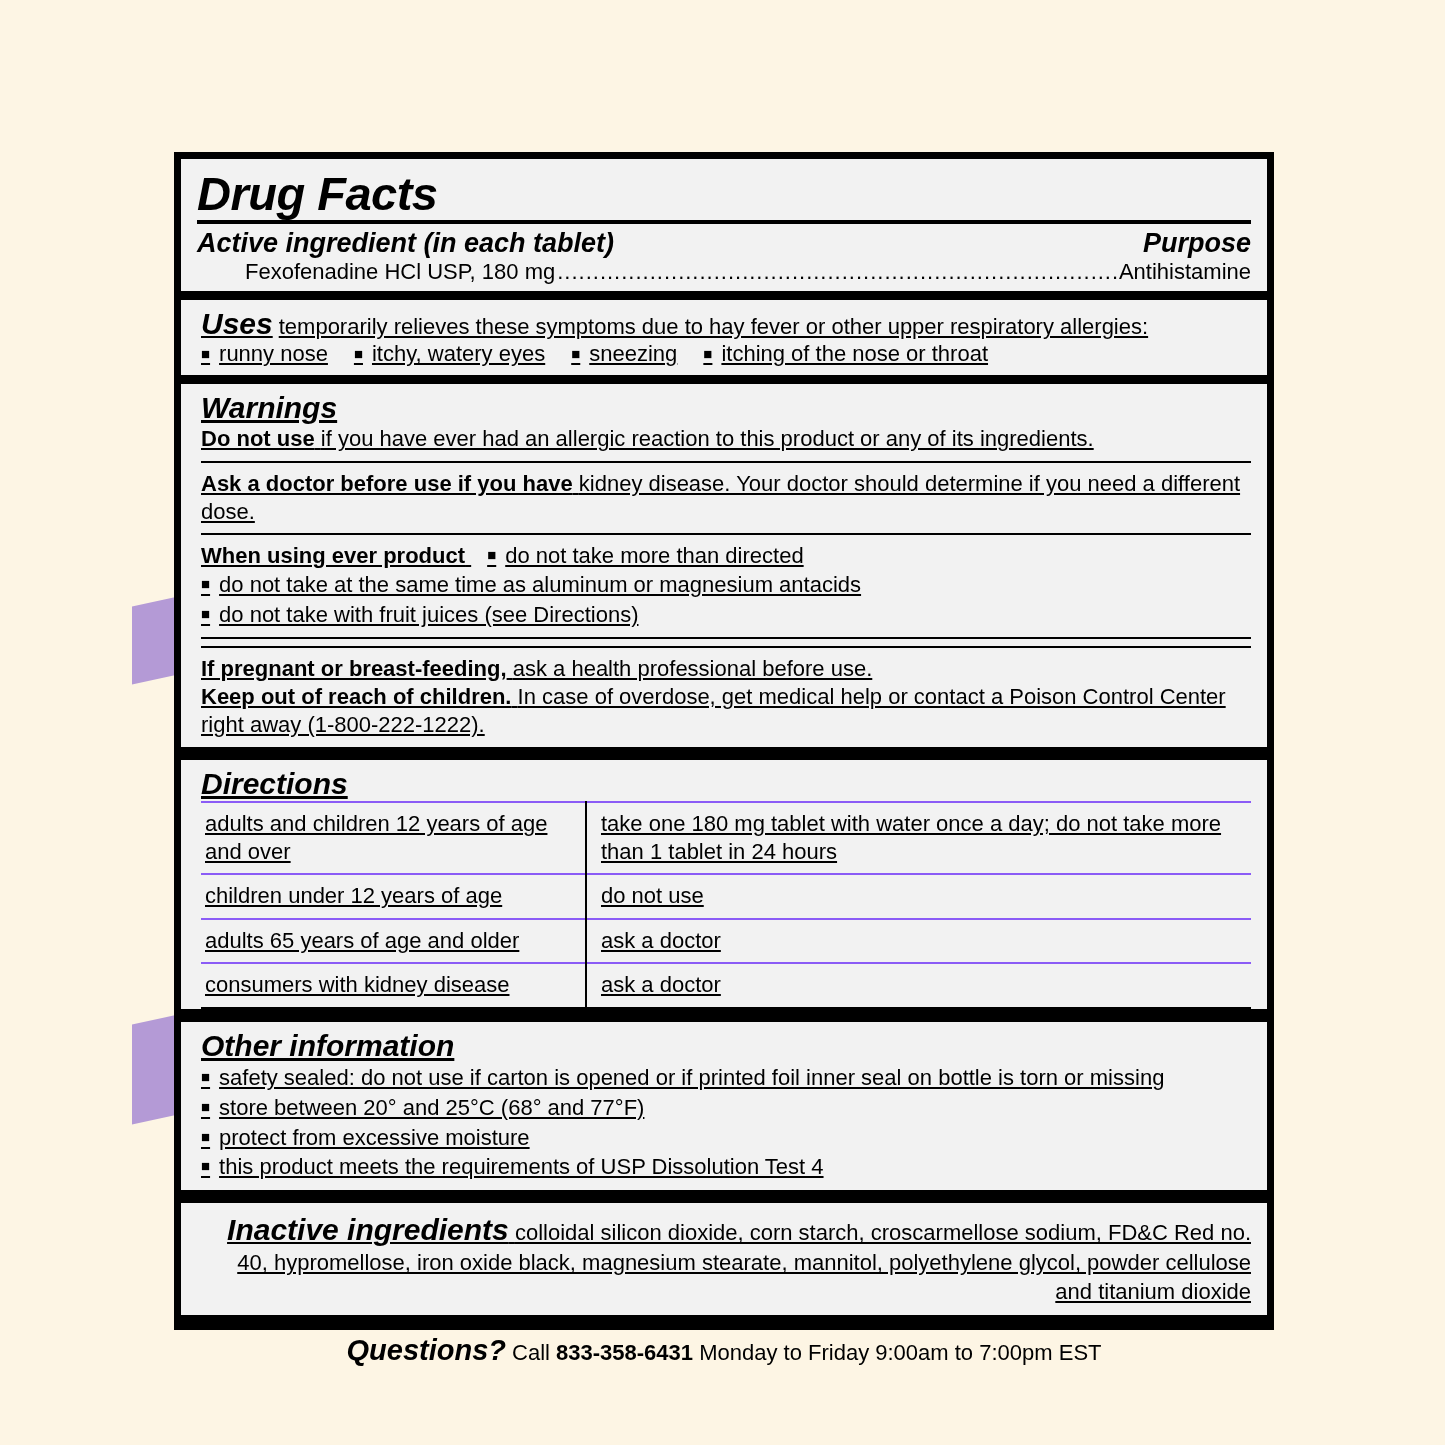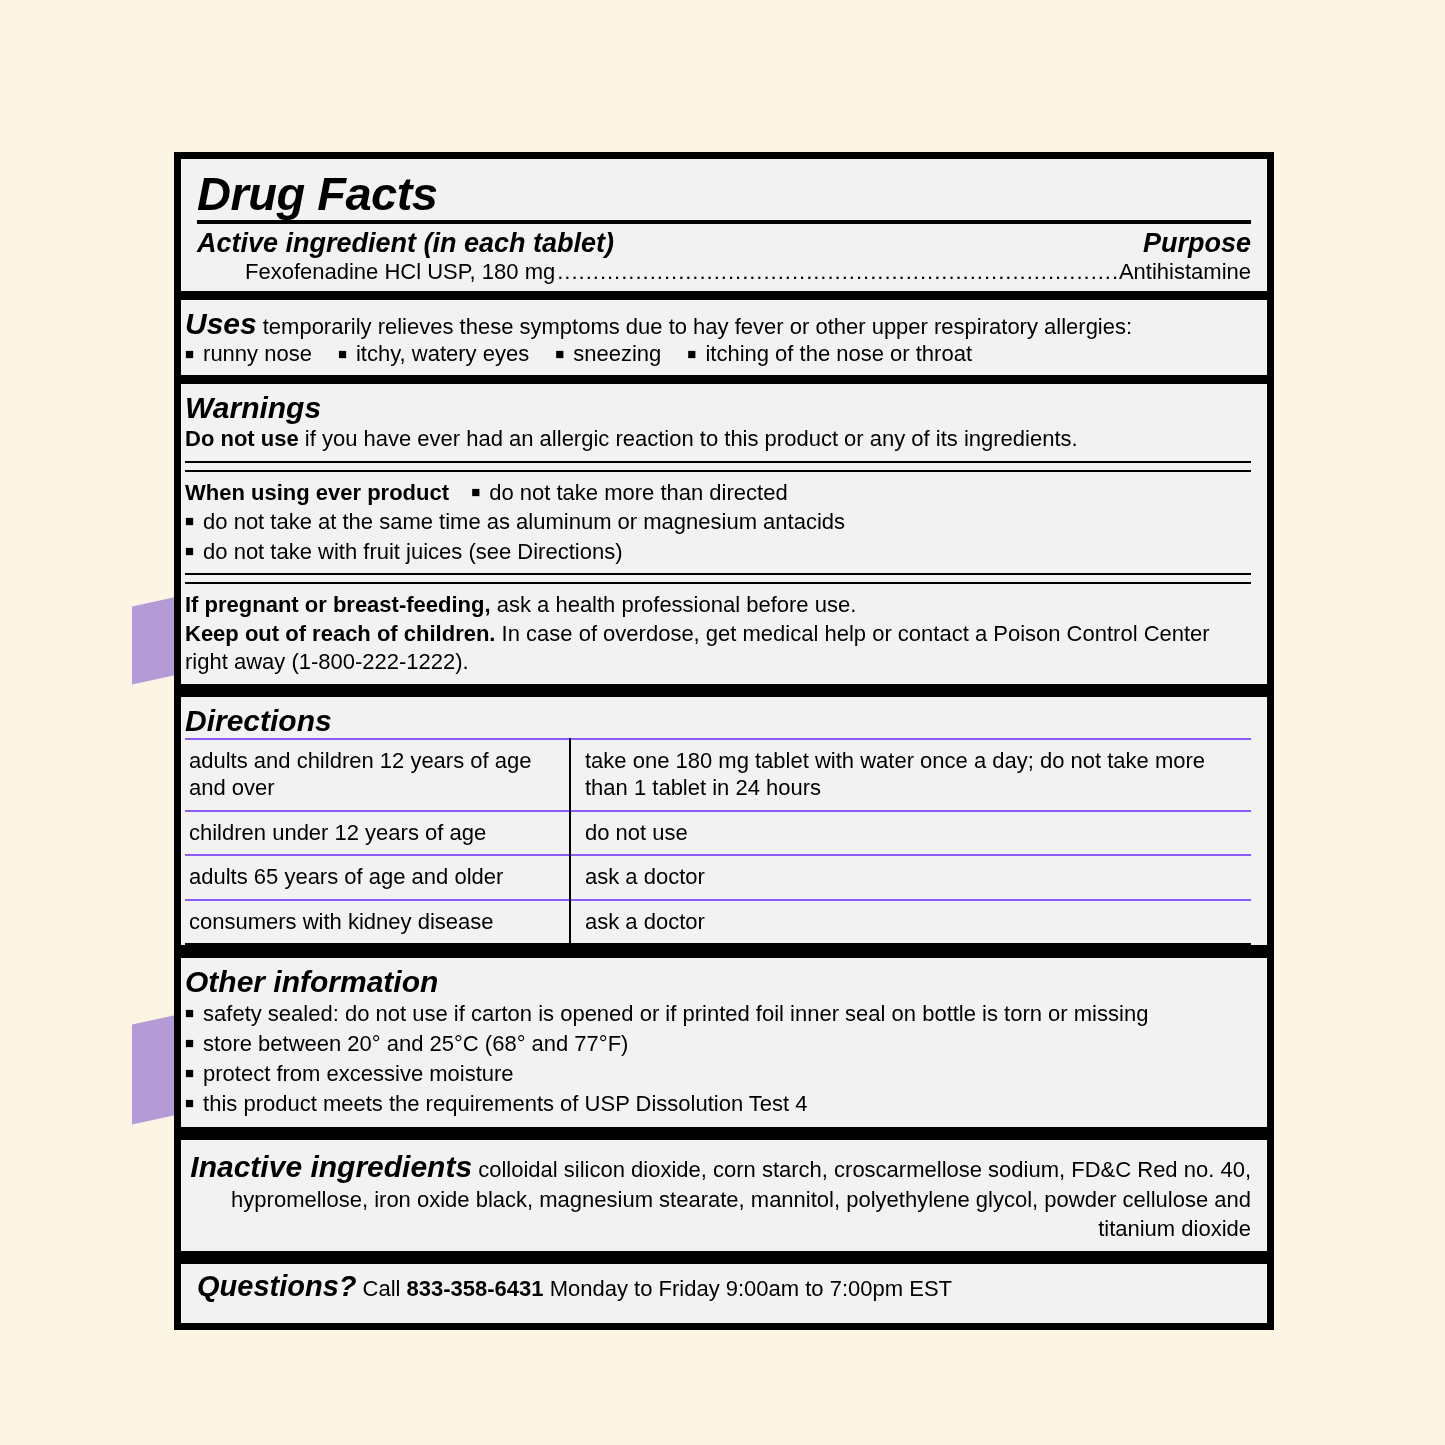--- a/index.html
+++ b/index.html
@@ -80,21 +80,21 @@
     flex: 1 1 auto;
     overflow: hidden;
     font-size: 22px;
     letter-spacing: 1px;
     padding: 0 2px;
     white-space: nowrap;
   }
   .ai-right { flex: 0 0 auto; }
 
   
-  .sec { padding: 7px 16px 8px 4px; }
+  .sec { padding: 7px 16px 8px 20px; text-decoration: underline; }
   .sec-head {
     font-size: 30px;
     font-weight: bold;
     font-style: italic;
   }
   .sec-head-inline {
     font-size: 30px;
     font-weight: bold;
     font-style: italic;
   }
@@ -150,20 +150,21 @@
   .inactive-p {
     font-size: 22px;
     line-height: 1.3;
     text-align: right;
   }
 
   
   .questions {
     padding: 6px 16px 8px 16px;
     font-size: 22px;
+    text-align: center;
   }
   .q-head {
     font-size: 29px;
     font-weight: bold;
     font-style: italic;
     margin-right: 6px;
   }
   .nowrapfix { white-space: nowrap; }
 </style>
 </head>
@@ -198,20 +199,24 @@
   </div>
   <div class="band-mid"></div>
 
   <div class="sec">
     <div class="sec-head">Warnings</div>
     <div class="body-txt">
       <span class="b">Do not use</span>
       <span>if you have ever had an allergic reaction to this product or any of its ingredients.</span>
     </div>
     <div class="wrule"></div>
+    <div class="body-txt">
+      <span class="b">Ask a doctor before use if you have</span>
+      <span>kidney disease. Your doctor should determine if you need a different dose.</span>
+    </div>
     <div class="wrule"></div>
     <div class="body-txt">
       <span class="b">When using ever product</span>
       <span class="sq" style="margin-left:16px">do not take more than directed</span>
     </div>
     <ul class="bullets">
       <li class="sq">do not take at the same time as aluminum or magnesium antacids</li>
       <li class="sq">do not take with fruit juices (see Directions)</li>
     </ul>
     <div class="wrule"></div>

